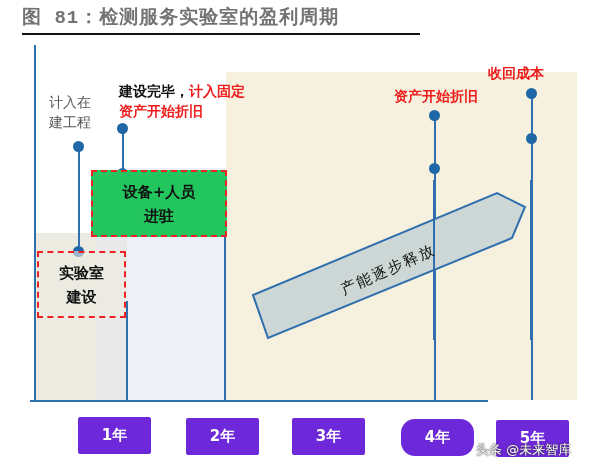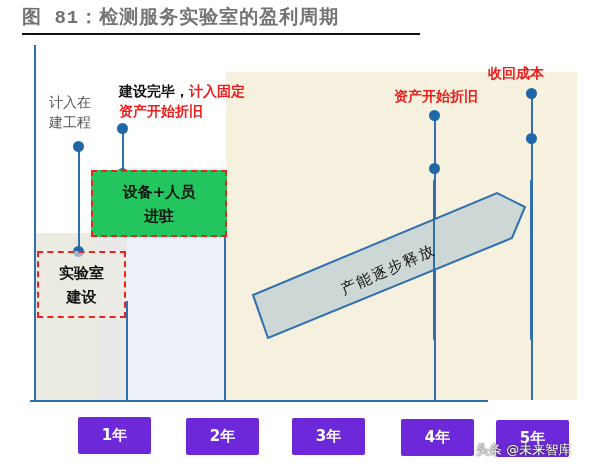--- a/index.html
+++ b/index.html
@@ -79,16 +79,16 @@
 <svg class="abs" style="left:220px; top:180px;" width="320" height="160" viewBox="0 0 320 160">
   <polygon points="33,115 277,13 305,27 292,58 48,158" fill="#cdd8d6" stroke="#2f6fad" stroke-width="2"></polygon>
   <line x1="214" y1="0" x2="214" y2="160" stroke="#2f6fad" stroke-width="2"></line>
   <line x1="311" y1="0" x2="311" y2="160" stroke="#2f6fad" stroke-width="2"></line>
 </svg>
 <div class="arrow-text" style="left:338px; top:282px;">产能逐步释放</div>
 
 <div class="year" style="left:78px;">1年</div>
 <div class="year" style="left:186px; top:418px;">2年</div>
 <div class="year" style="left:292px; top:418px;">3年</div>
-<div class="year" style="left:401px; top:419px;">4年</div>
+<div class="year" style="left:401px; top:419px;border-radius:14px;">4年</div>
 <div class="year" style="left:496px; top:420px;">5年</div>
 
 <div class="watermark">头条 @未来智库</div>
 
 </body></html>

